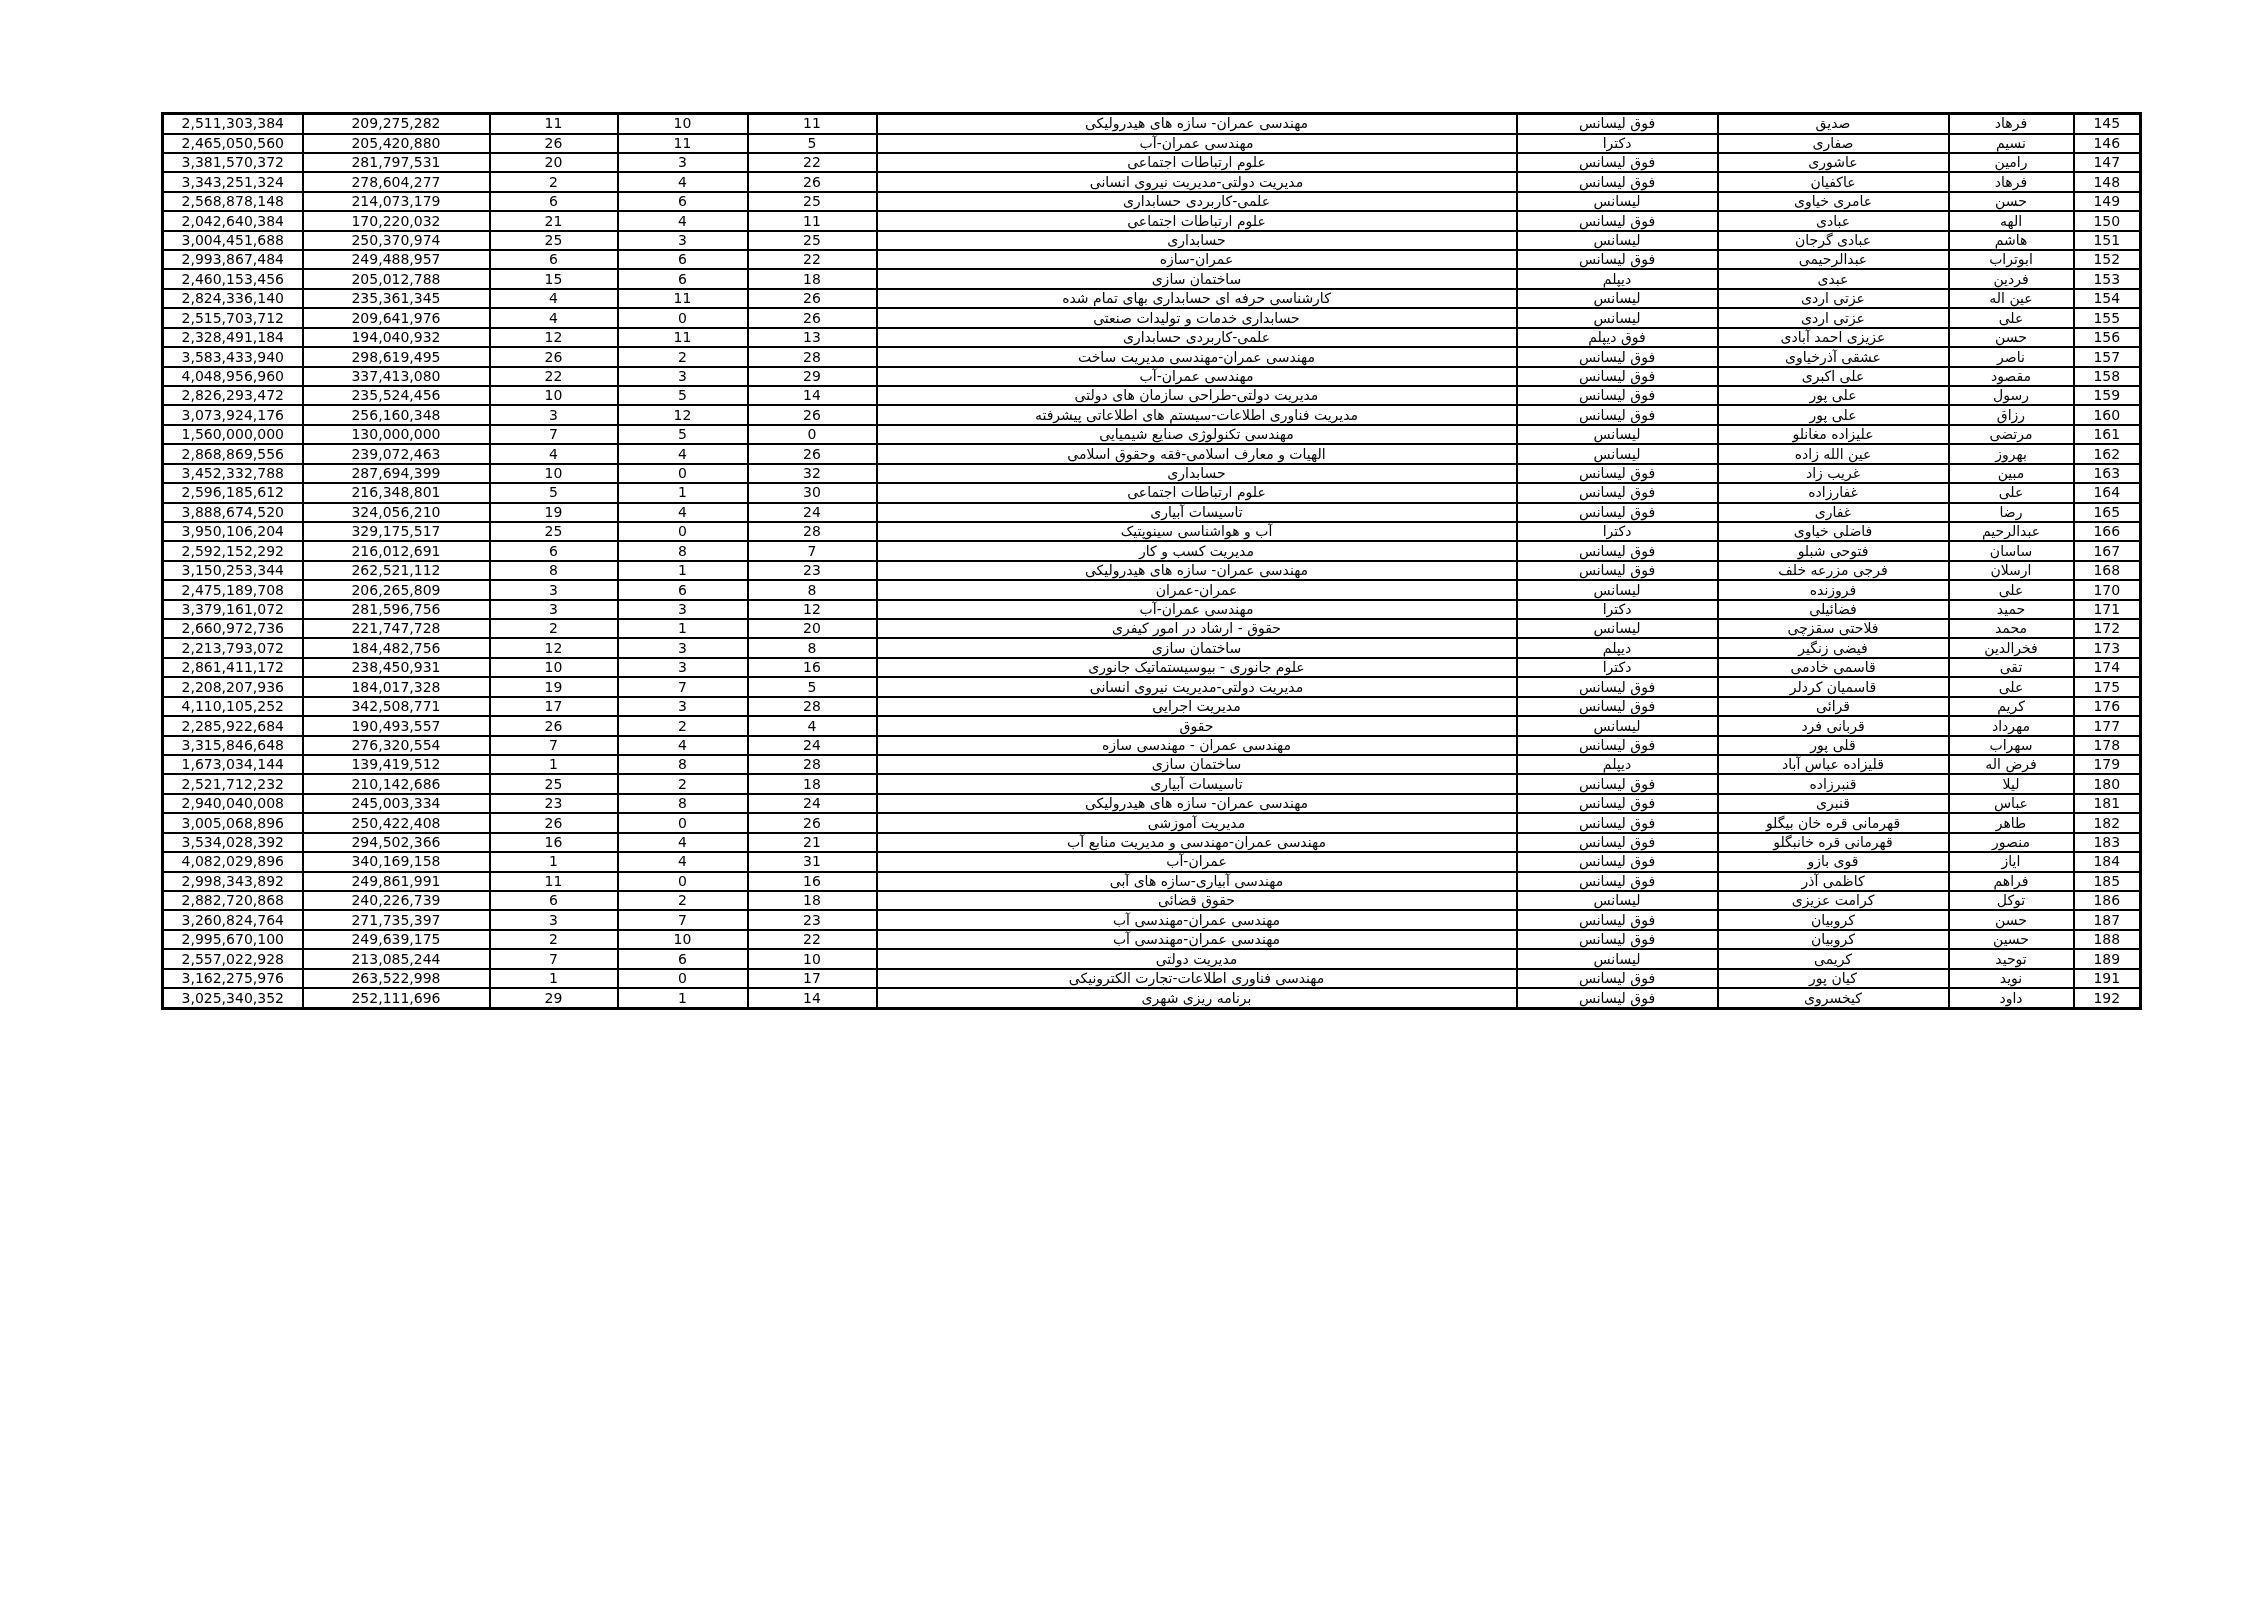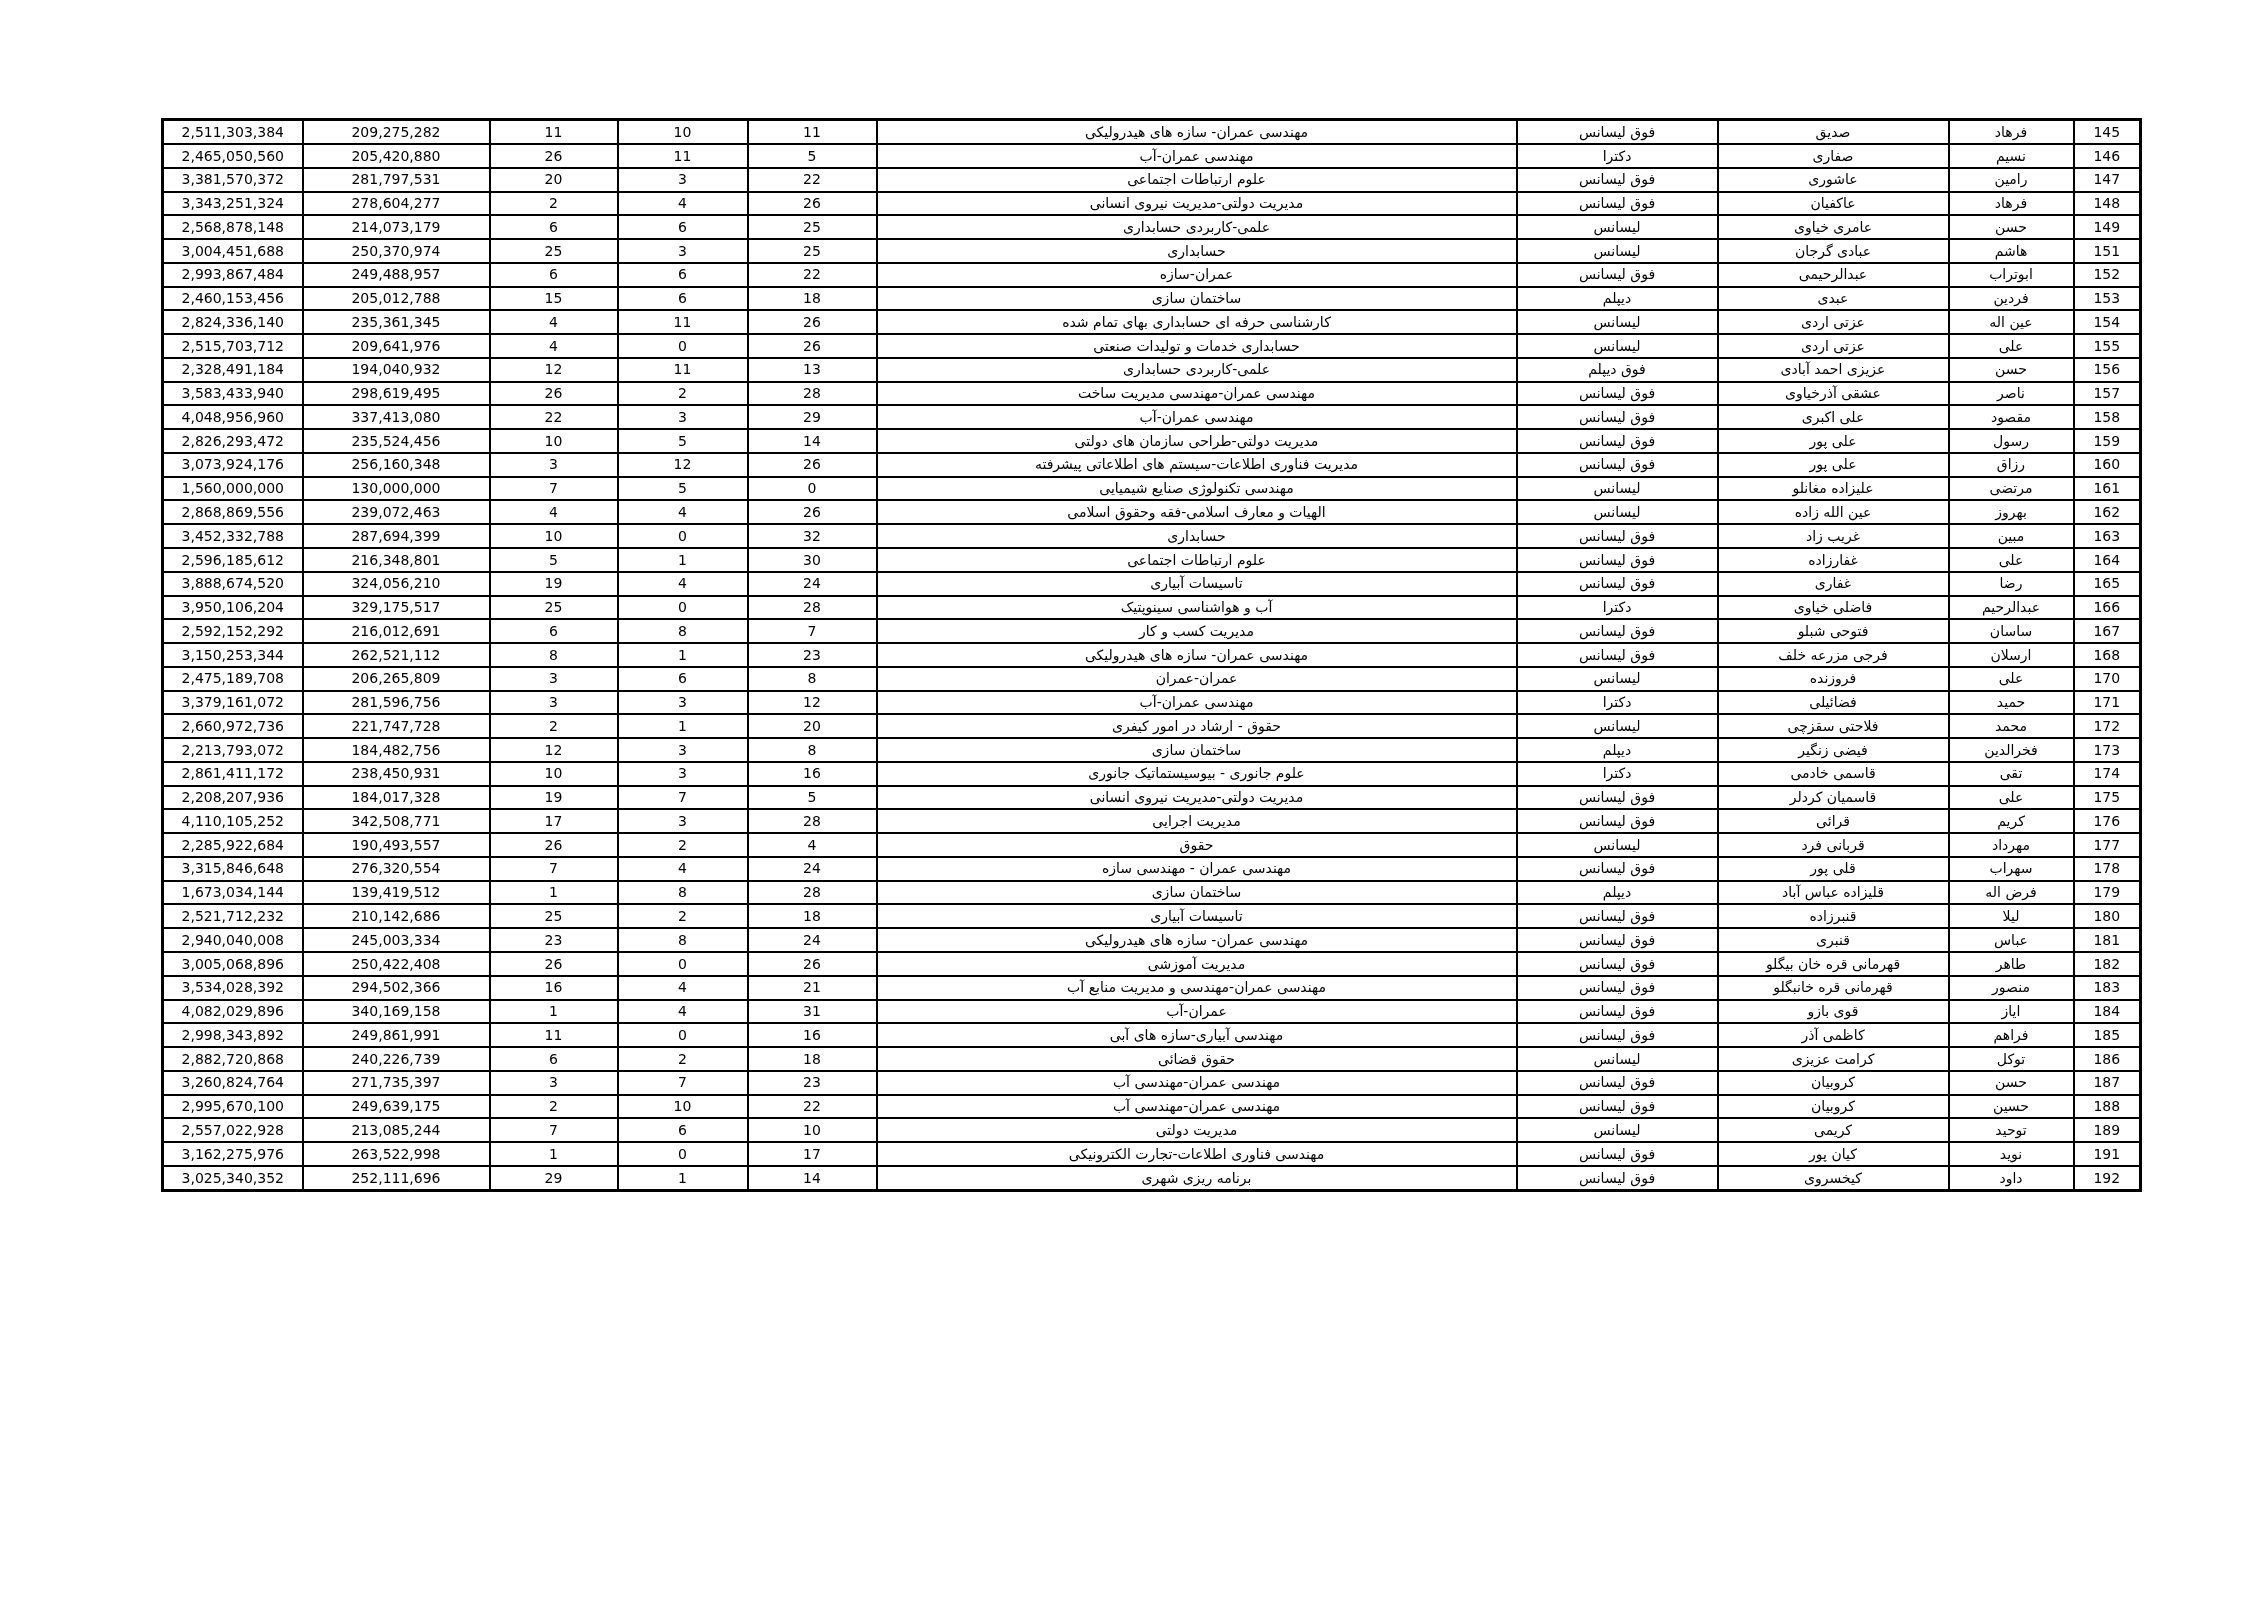--- a/index.html
+++ b/index.html
@@ -10,23 +10,23 @@
   body {
     width: 2263px;
     height: 1600px;
     position: relative;
     font-family: "DejaVu Sans", sans-serif;
     color: #000000;
   }
   table.doc-table {
     position: absolute;
     left: 161px;
-    top: 118px;
+    top: 112px;
     width: 1978px;
-    height: 1074px;
+    height: 898px;
     border-collapse: collapse;
     table-layout: fixed;
     border: 3px solid #000000;
   }
   table.doc-table td {
     border: 2px solid #000000;
     padding: 0 3px;
     font-size: 14px;
     line-height: 1.05;
     text-align: center;
@@ -106,20 +106,32 @@
         <td>6</td>
         <td>6</td>
         <td>25</td>
         <td dir="rtl">علمی-کاربردی حسابداری</td>
         <td dir="rtl">لیسانس</td>
         <td dir="rtl">عامری خیاوی</td>
         <td dir="rtl">حسن</td>
         <td>149</td>
       </tr>
       <tr>
+        <td>2,042,640,384</td>
+        <td>170,220,032</td>
+        <td>21</td>
+        <td>4</td>
+        <td>11</td>
+        <td dir="rtl">علوم ارتباطات اجتماعی</td>
+        <td dir="rtl">فوق لیسانس</td>
+        <td dir="rtl">عبادی</td>
+        <td dir="rtl">الهه</td>
+        <td>150</td>
+      </tr>
+      <tr>
         <td>3,004,451,688</td>
         <td>250,370,974</td>
         <td>25</td>
         <td>3</td>
         <td>25</td>
         <td dir="rtl">حسابداری</td>
         <td dir="rtl">لیسانس</td>
         <td dir="rtl">عبادی گرجان</td>
         <td dir="rtl">هاشم</td>
         <td>151</td>

